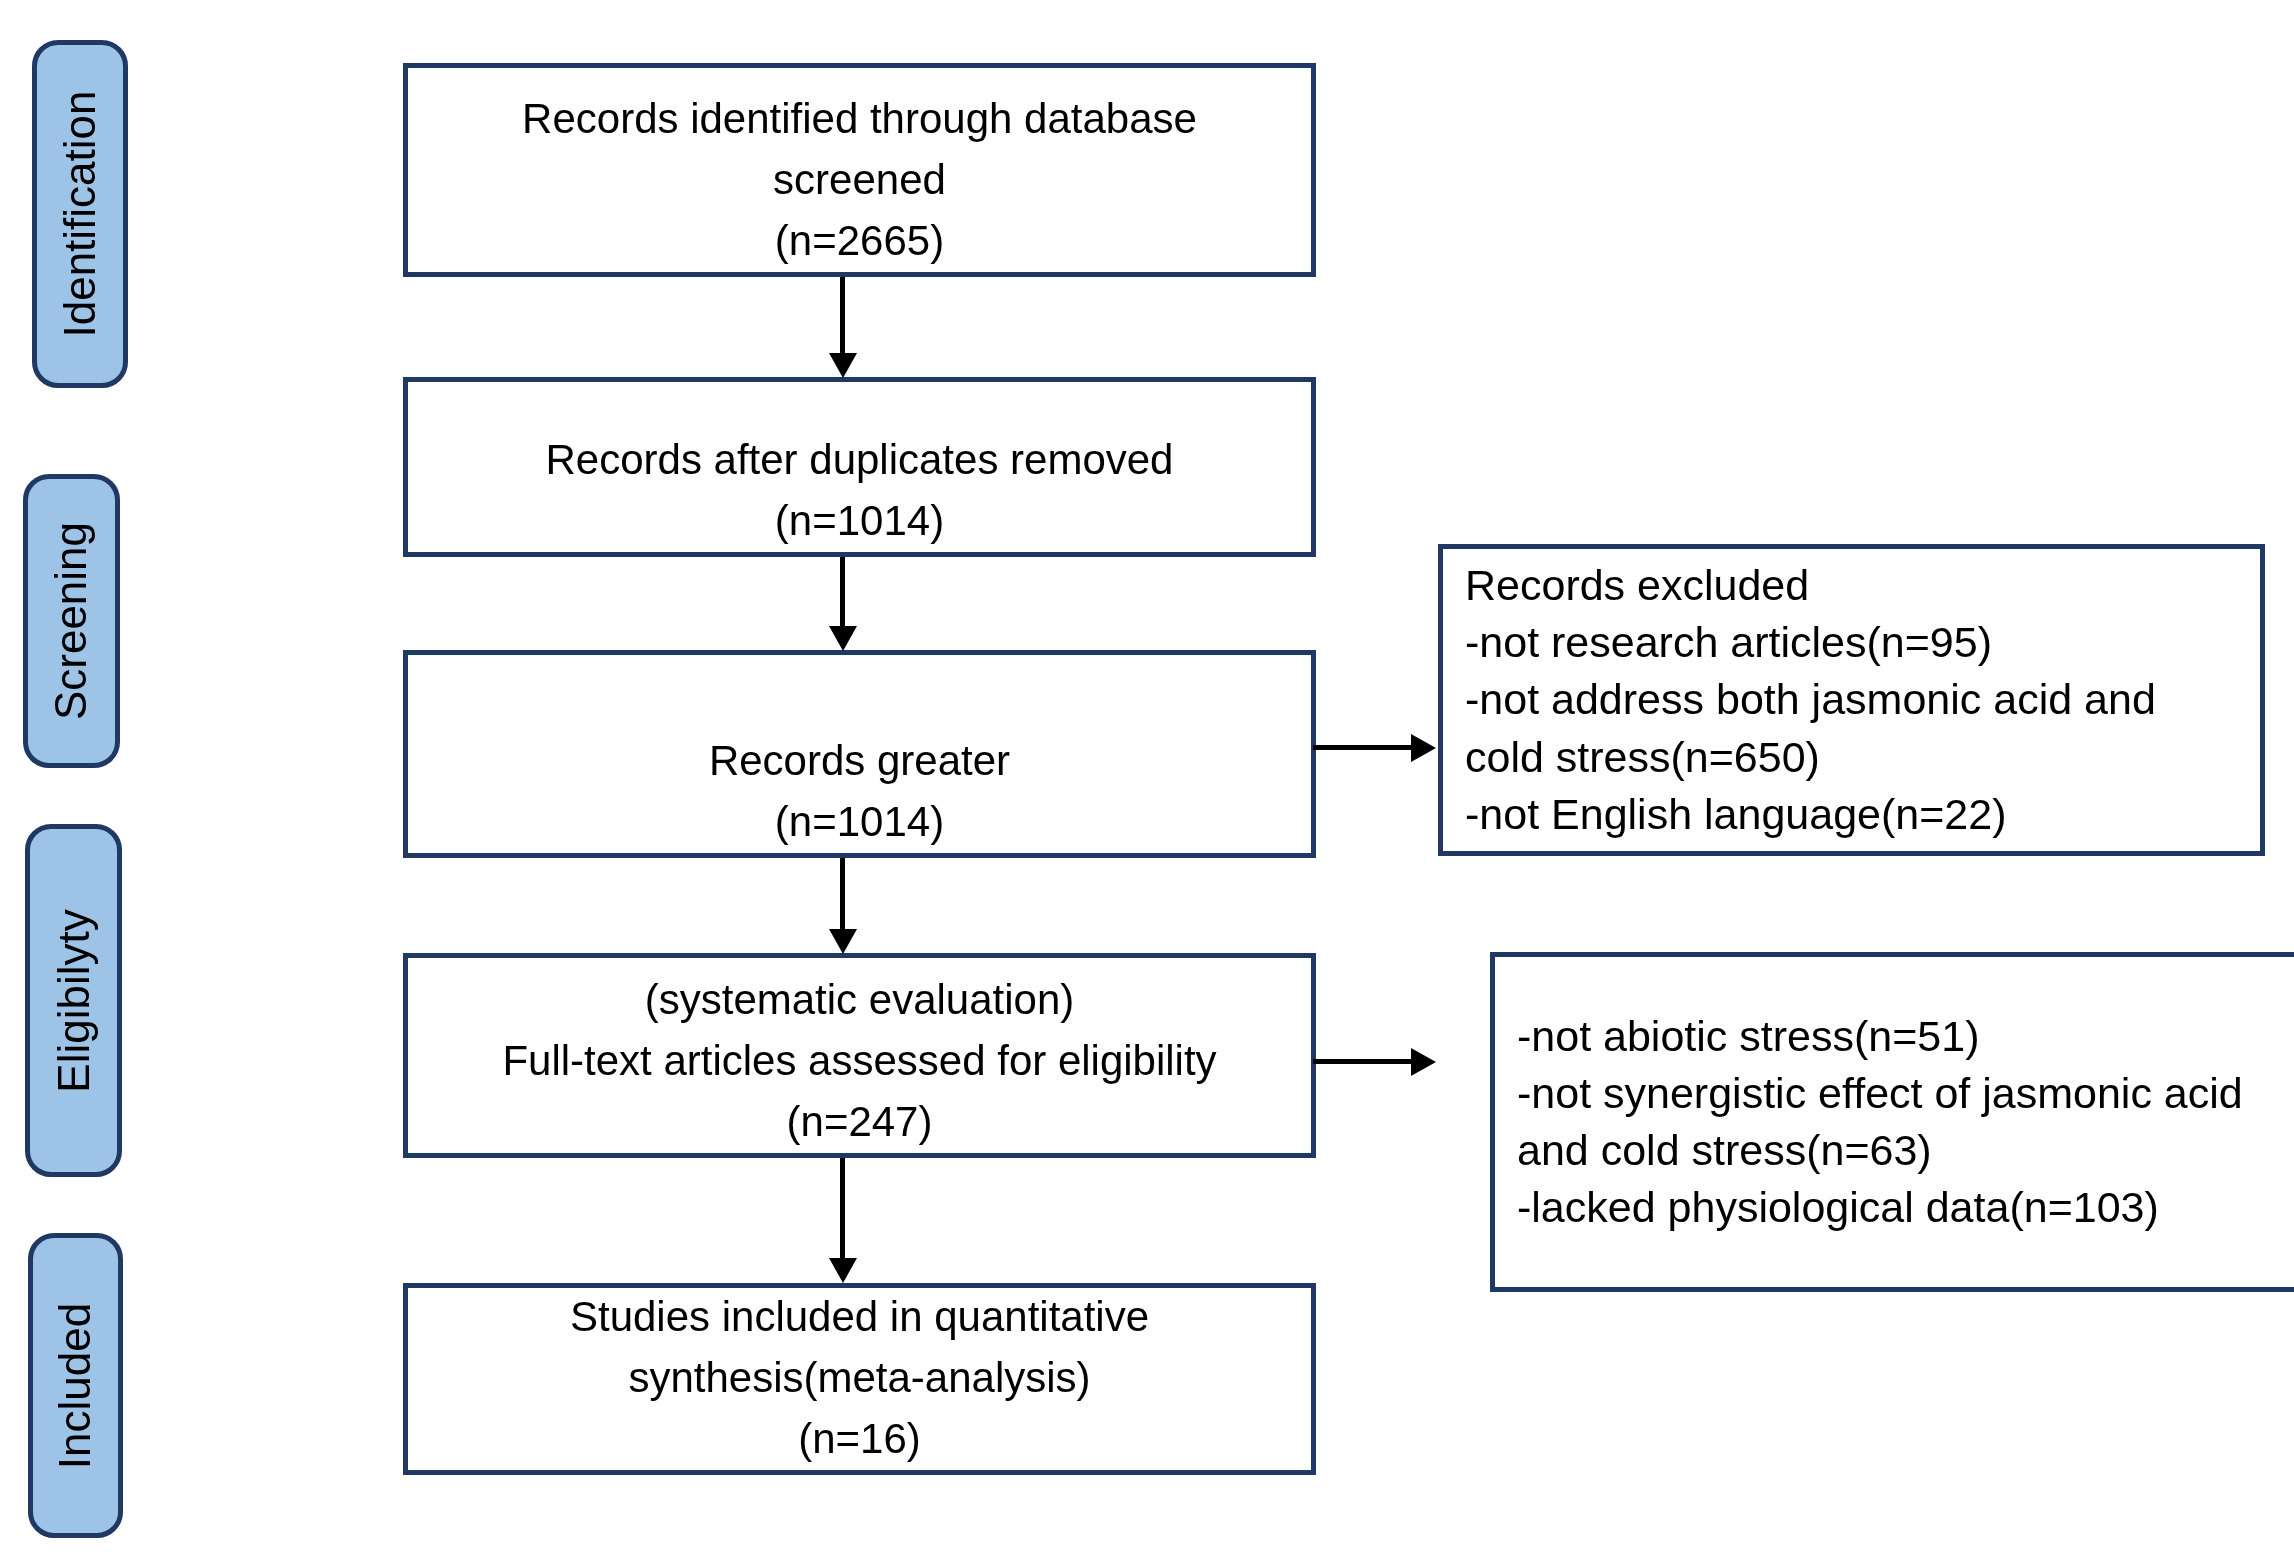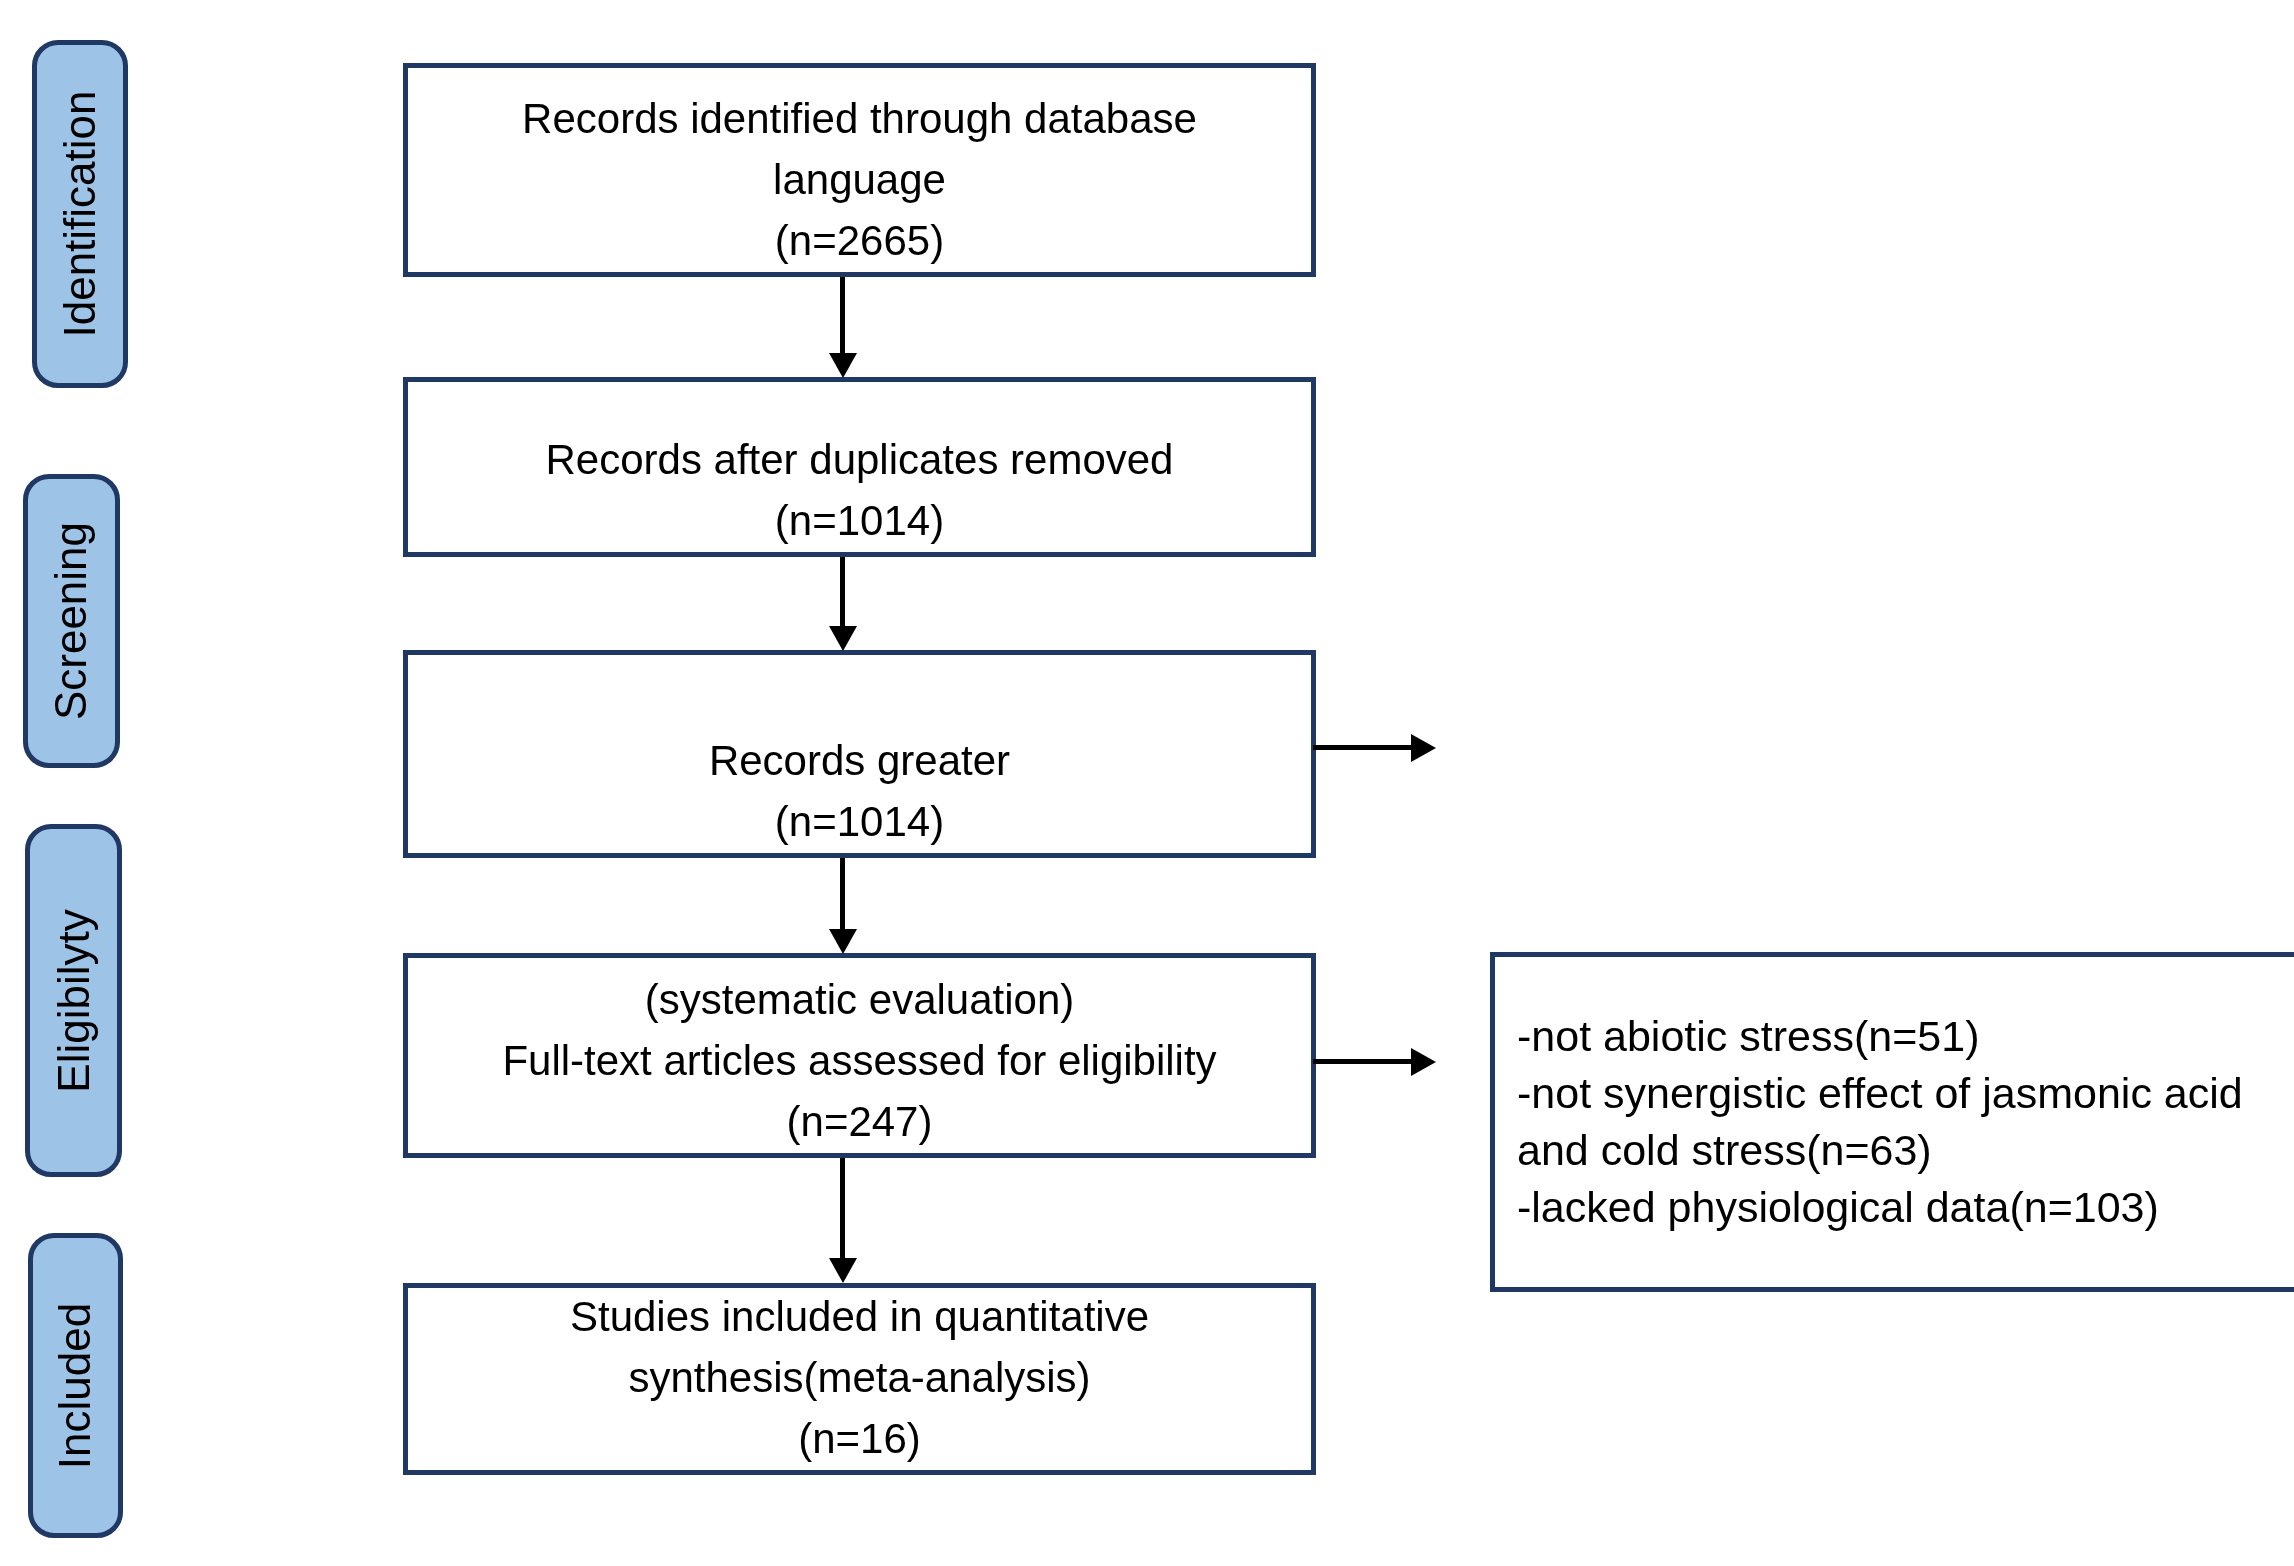--- a/index.html
+++ b/index.html
@@ -83,21 +83,21 @@
   </div>
   <div class="stage" style="left:25px;top:824px;width:97px;height:353px">
     <span class="stage-text">Eligibilyty</span>
   </div>
   <div class="stage" style="left:28px;top:1233px;width:95px;height:305px">
     <span class="stage-text">Included</span>
   </div>
 
   <div class="fbox" style="left:403px;top:63px;width:913px;height:214px">
     <div>Records identified through database</div>
-    <div>language</div>
+    <div>screened</div>
     <div>(n=2665)</div>
   </div>
 
   <div class="fbox" style="left:403px;top:377px;width:913px;height:180px">
     <div>Records after duplicates removed</div>
     <div>(n=1014)</div>
   </div>
 
   <div class="fbox" style="left:403px;top:650px;width:913px;height:208px">
     <div>Records greater</div>
@@ -109,20 +109,27 @@
     <div>Full-text articles assessed for eligibility</div>
     <div>(n=247)</div>
   </div>
 
   <div class="fbox" style="left:403px;top:1283px;width:913px;height:192px">
     <div>Studies included in quantitative</div>
     <div>synthesis(meta-analysis)</div>
     <div>(n=16)</div>
   </div>
 
+  <div class="xbox" style="left:1438px;top:544px;width:827px;height:312px">
+    <div>Records excluded</div>
+    <div>-not research articles(n=95)</div>
+    <div>-not address both jasmonic acid and</div>
+    <div>cold stress(n=650)</div>
+    <div>-not English language(n=22)</div>
+  </div>
 
   <div class="xbox" style="left:1490px;top:952px;width:827px;height:340px">
     <div>-not abiotic stress(n=51)</div>
     <div>-not synergistic effect of jasmonic acid</div>
     <div>and cold stress(n=63)</div>
     <div>-lacked physiological data(n=103)</div>
   </div>
 
   <div>
     <div class="vline" style="left:840px;top:277px;height:78px"></div>

